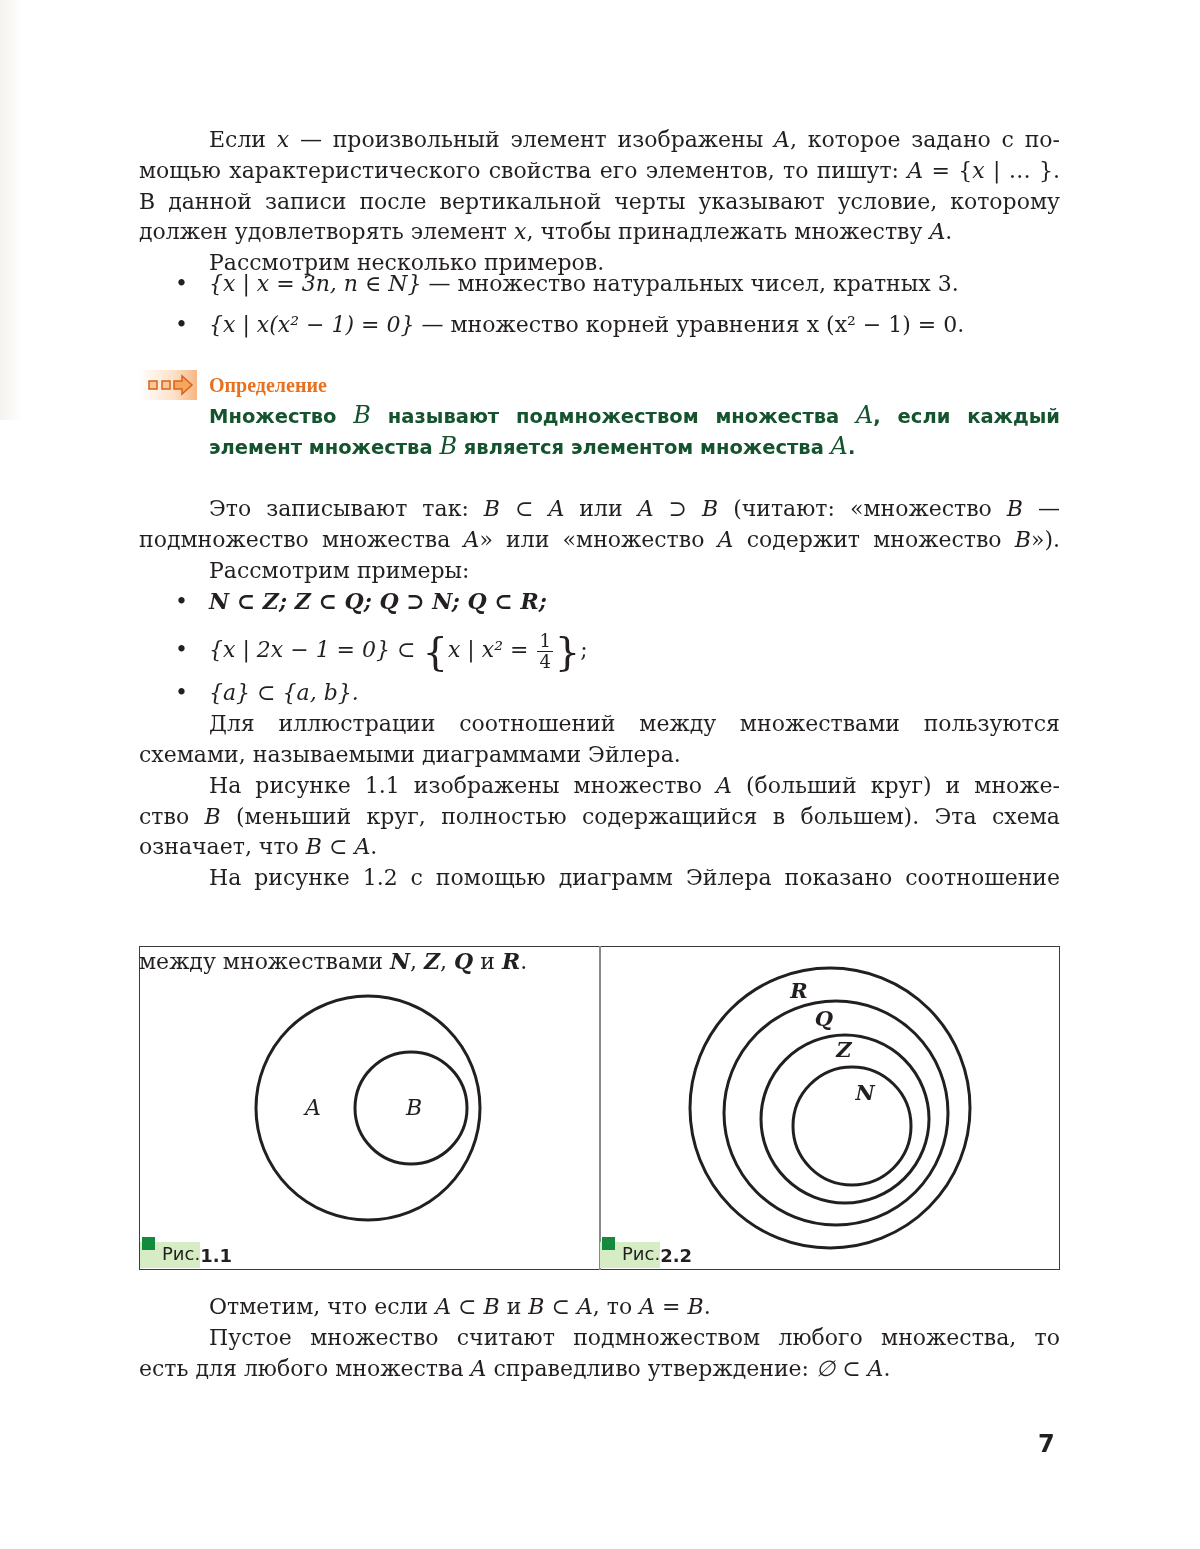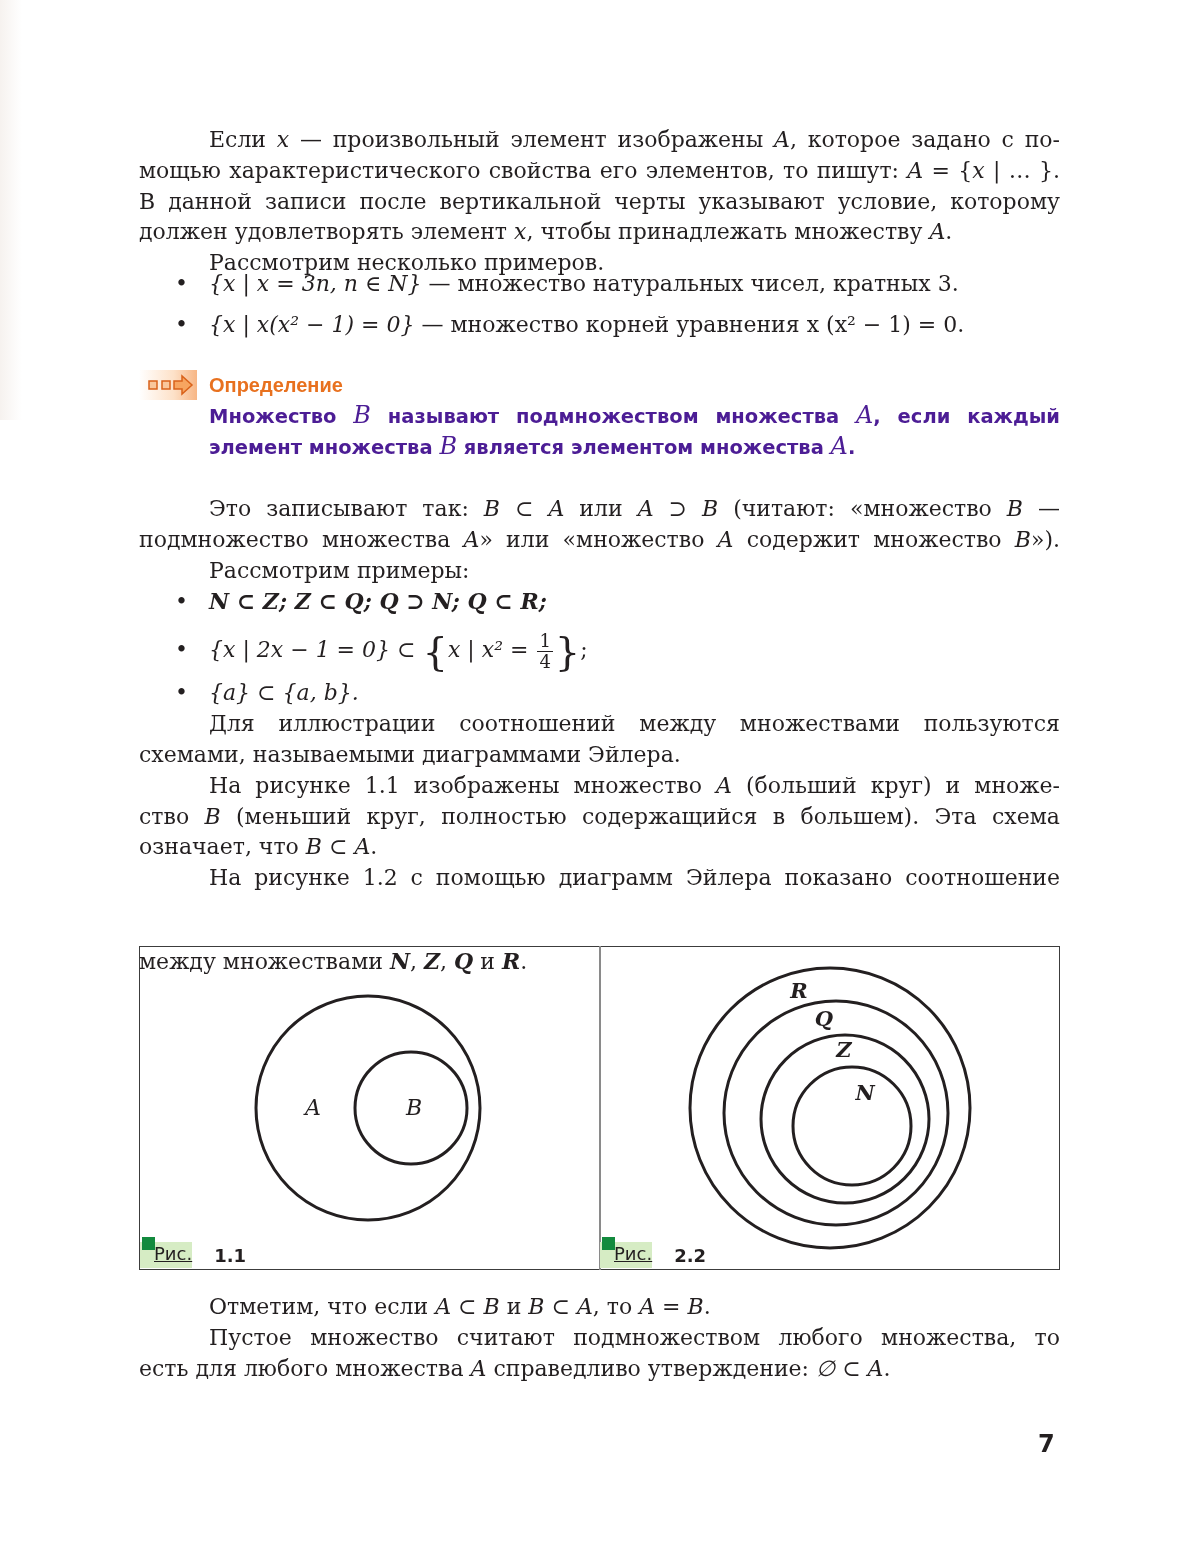--- a/index.html
+++ b/index.html
@@ -30,47 +30,47 @@
     position: absolute; left: 139px; top: 370px; height: 30px;
     display: flex; align-items: center;
   }
   .def-icon {
     width: 58px; height: 30px;
     background: linear-gradient(to right, #ffffff 0%, #fde1c8 60%, #f7b685 100%);
     display: flex; align-items: center; justify-content: flex-end; padding-right: 2px; box-sizing: border-box;
   }
   .def-title {
     margin-left: 12px; color: #e8711f;
-    font-family: Liberation Sans, sans-serif; font-weight: bold; font-size: 20px;
+    font-family: Liberation Serif, serif; font-weight: bold; font-size: 20px;
   }
   .def-text {
     position: absolute; left: 209px; width: 851px;
     font-family: "DejaVu Sans", "Liberation Sans", sans-serif; font-weight: bold;
-    font-size: 19.5px; line-height: 31px; color: #4c1d95;
+    font-size: 19.5px; line-height: 31px; color: #14532d;
   }
   .def-text .mi { font-family: "DejaVu Serif", "Liberation Serif", serif; font-style: italic; font-weight: normal; font-size: 24px; }
 
   .frac { display: inline-block; vertical-align: middle; text-align: center; font-size: 18px; line-height: 20px; margin: 0 2px; }
   .frac span { display: block; }
   .frac .num { border-bottom: 1.5px solid #231f20; padding: 0 2px; }
   .bigbrace { font-size: 40px; vertical-align: middle; font-weight: 200; }
 
   .figure-frame {
     position: absolute; left: 139px; top: 946px; width: 919px; height: 322px;
     border: 1.5px solid #3c3c3c;
   }
   .fig-divider { position: absolute; left: 599px; top: 946px; width: 2px; height: 324px; background: #8a8a8a; }
   .fig-svg { position: absolute; left: 0; top: 0; }
   .caption {
     position: absolute; height: 28px; display: flex; align-items: flex-end;
     font-family: "DejaVu Sans", "Liberation Sans", sans-serif; font-size: 18px; color: #231f20;
   }
-  .caption .tag { background: #d6ecc4; padding: 0 0 2px 14px; height: 24px; line-height: 24px; position: relative; text-decoration: underline; }
+  .caption .tag { background: #d6ecc4; padding: 0 0 2px 22px; height: 24px; line-height: 24px; position: relative; }
   .caption .marker { position: absolute; left: 2px; top: -5px; width: 13px; height: 13px; background: #138a3e; }
-  .caption .num { font-weight: bold; margin-left: 22px; line-height: 24px; height: 24px; }
+  .caption .num { font-weight: bold; margin-left: 0; line-height: 24px; height: 24px; }
 
   .page-number {
     position: absolute; left: 1038px; top: 1430px;
     font-family: "DejaVu Sans", "Liberation Sans", sans-serif; font-weight: bold; font-size: 24px; color: #231f20;
   }
 </style>
 </head>
 <body>
 
 <div class="edge-tint"></div>

